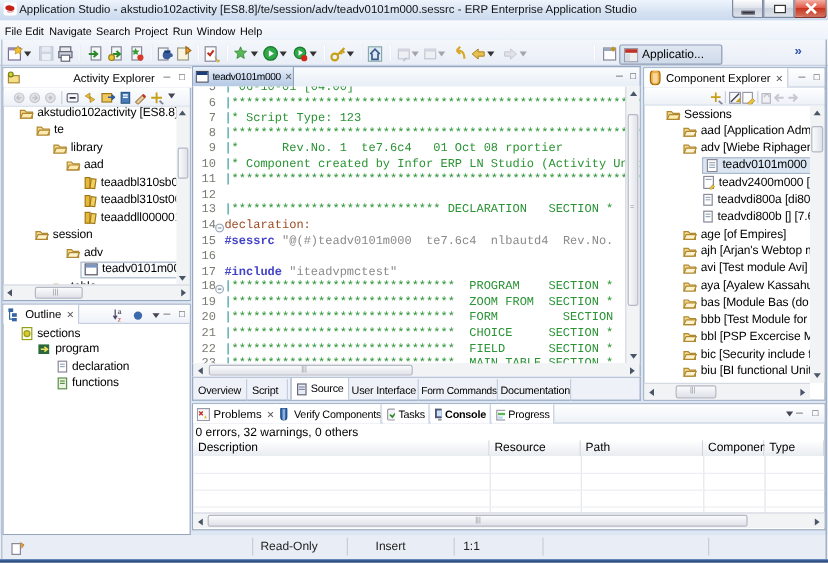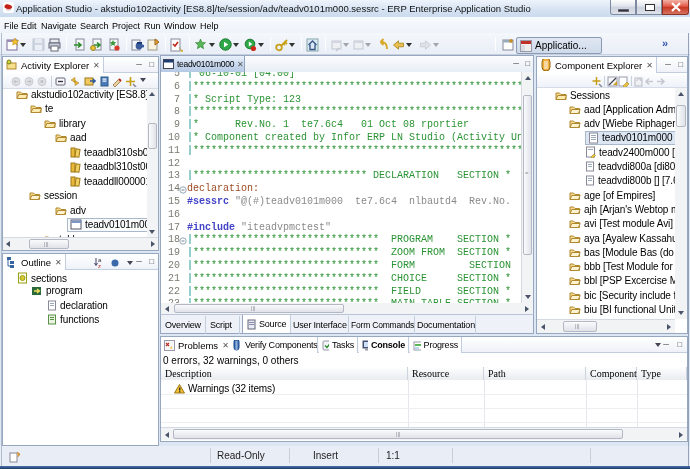--- a/index.html
+++ b/index.html
@@ -219,21 +219,21 @@
       <rect x="0.5" y="0.5" width="11" height="11" fill="#eee" stroke="#99a"></rect>
       <rect x="1" y="1" width="10" height="3" fill="#c03028"></rect>
       <rect x="1" y="5" width="4" height="6" fill="#d8dce4"></rect>
     </svg>
   <span class="abs" style="left:535px;top:7px;font-size:10px;">Applicatio...</span>
   <span class="abs" style="left:662px;top:4px;font-size:11px;color:#3355aa;font-weight:bold;">»</span>
 </div>
 
 <div class="abs panel" id="pAct" style="left:2px; top:56px; width:157px; height:195px;">
   <div class="tabrow"></div>
-  <div class="vtab" style="left:0;"><svg width="12" height="12" style="margin-right:3px">
+  <div class="vtab" style="left:0;gap:40px;"><svg width="12" height="12" style="margin-right:3px">
         <rect x="1" y="4" width="9" height="6" fill="#f4e08a" stroke="#b08830"></rect>
         <circle cx="3" cy="3" r="2" fill="#cdd637" stroke="#787f1d"></circle>
       </svg>Activity Explorer<span class="x">✕</span></div>
   <span class="minmax" style="right:16px;top:3px;">─</span>
     <span class="minmax" style="right:4px;top:3px;">□</span>
   <div style="position:absolute;left:0;top:17px;right:0;height:15px;background:linear-gradient(#fcfdfe,#eef2f8);border-bottom:1px solid #d5dce8;">
     <svg class="abs" style="left:8px;top:2px;opacity:.5;" width="12" height="11">
         <circle cx="5" cy="5.5" r="4" fill="#ccc" stroke="#99a"></circle>
         <path d="M3 5.5 h4 M5 3.5 L3 5.5 L5 7.5" stroke="#889" fill="none"></path>
       </svg>
@@ -602,40 +602,35 @@
         <rect x="1" y="2" width="9" height="8" fill="#fff" stroke="#99a"></rect>
         <rect x="2" y="4" width="6" height="2" fill="#58b858"></rect>
         <rect x="2" y="7" width="4" height="2" fill="#b8d8f0"></rect>
       </svg>Progress</div>
   <div class="abs" style="left:494px;top:6px;width:0;height:0;border-left:3.5px solid transparent;border-right:3.5px solid transparent;border-top:4px solid #445;"></div>
   <span class="minmax" style="right:18px;top:3px;">─</span>
     <span class="minmax" style="right:5px;top:3px;">□</span>
 
   <div class="abs" style="left:2px;top:18px;font-size:10px;">0 errors, 32 warnings, 0 others</div>
 
-  <div class="abs" style="left:0;top:30px;right:0;height:13px;font-family:Liberation Serif, serif;">
+  <div class="abs" style="left:0;top:30px;right:0;height:13px;">
     <div class="hcell" style="left:0;width:247px;">Description</div>
     <div class="hcell" style="left:247px;width:76px;">Resource</div>
     <div class="hcell" style="left:323px;width:102px;">Path</div>
     <div class="hcell" style="left:425px;width:51px;">Component</div>
     <div class="hcell" style="left:476px;width:50px;">Type</div>
   </div>
 
   <div class="gcol" style="left:247px;top:43px;height:48px;"></div>
   <div class="gcol" style="left:323px;top:43px;height:48px;"></div>
   <div class="gcol" style="left:425px;top:43px;height:48px;"></div>
   <div class="gcol" style="left:476px;top:43px;height:48px;"></div>
   <div class="grow" style="top:57px;"></div>
   <div class="grow" style="top:71px;"></div>
   <div class="grow" style="top:85px;"></div>
-  <div class="ti" style="left:13px;top:44px;"><svg width="11" height="11">
-        <path d="M5.5 1.5 L10.5 10 H0.5 z" fill="#f0c030" stroke="#a07818"></path>
-        <rect x="5" y="4.5" width="1.4" height="3" fill="#333"></rect>
-        <rect x="5" y="8.2" width="1.4" height="1.2" fill="#333"></rect>
-      </svg>Warnings (32 items)</div>
 
   <div class="sb" style="left:0;right:0;bottom:1px;height:13px;border-top:1px solid #d5d9e2;">
     <div class="arr arrL" style="left:4px;top:3.5px;"></div>
     <div class="thh" style="left:12px;width:450px;"></div>
     <span class="grip" style="left:235px;top:3px;">|||</span>
     <div class="arr arrR" style="right:4px;top:3.5px;"></div>
   </div>
 </div>
 
 <div class="abs" id="statusbar" style="left:0;top:446px;width:690px;height:20px;background:#e9edf5;font-size:10px;color:#222;">

